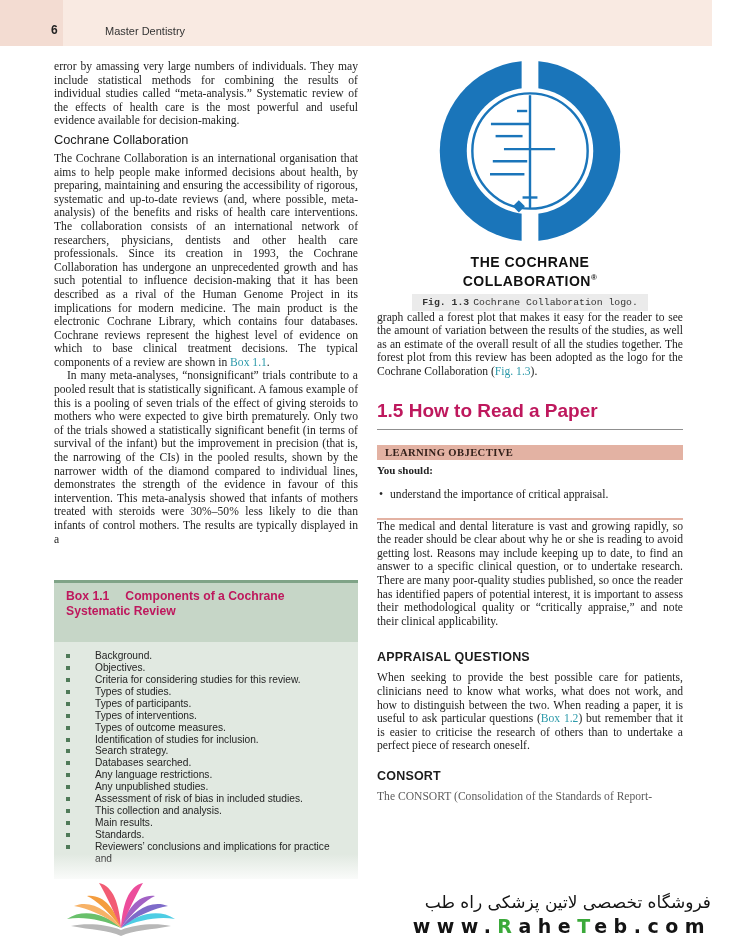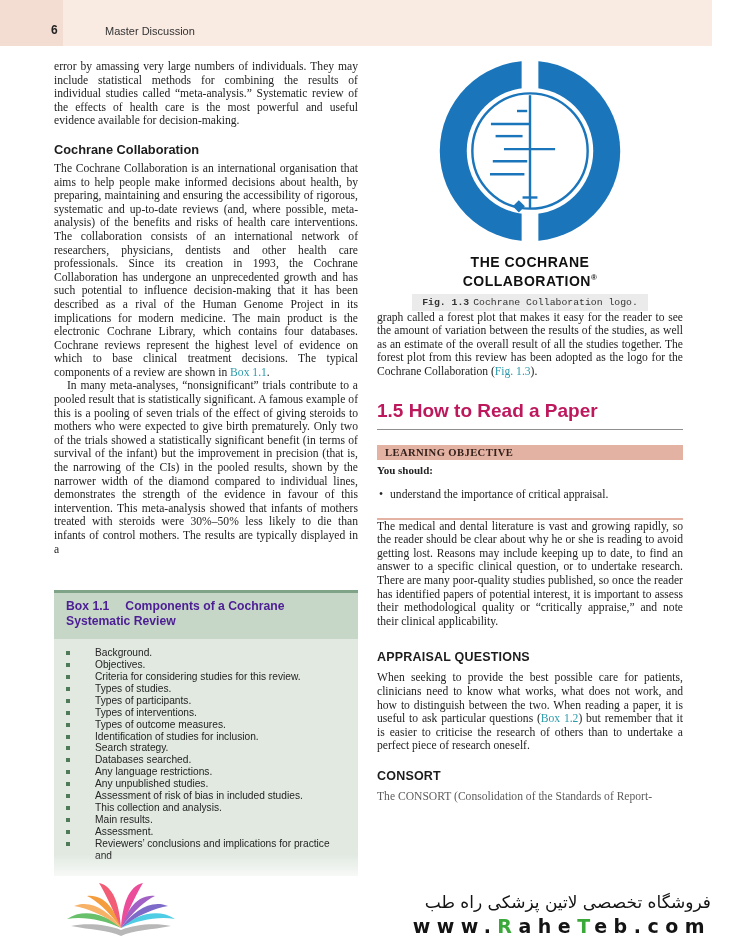--- a/index.html
+++ b/index.html
@@ -14,29 +14,29 @@
   .hdr-title{position:absolute;left:105px;bottom:9px;font-family:"Liberation Sans",sans-serif;
              font-size:11px;color:#333;}
 
   
   .col-left{position:absolute;left:54px;top:60px;width:304px;}
   .col-right{position:absolute;left:377px;top:58px;width:306px;}
   p.body{font-size:11.6px;line-height:13.6px;text-align:justify;margin:0;}
   p.body.indent{text-indent:13px;}
   .ref{color:#2d9aaa;cursor:pointer;}
 
-  h3.subhead{font-family:"Liberation Sans",sans-serif;font-size:12.8px;font-weight:bold;
-             color:#1c1c1c;margin:14px 0 5px 0;}
+  h3.subhead{font-family:"Liberation Sans",sans-serif;font-size:12.8px;font-weight:normal;
+             color:#1c1c1c;margin:4px 0 5px 0;}
   h4.smallcaps{font-family:"Liberation Sans",sans-serif;font-size:12.5px;font-weight:bold;
                letter-spacing:.2px;color:#1c1c1c;margin:22px 0 7px 0;}
 
   
   .gbox{margin-top:34px;border-top:3px solid #7fa387;background:#e1e9e1;}
-  .gbox-head{background:#c6d6c7;padding:6px 12px 10px 12px;font-family:"Liberation Sans",sans-serif;
-             font-size:12.2px;line-height:15px;color:#4c1d95;}
+  .gbox-head{background:#c6d6c7;padding:6px 12px 23px 12px;font-family:"Liberation Sans",sans-serif;
+             font-size:12.2px;line-height:15px;color:#be185d;}
   .gbox-label{font-weight:bold;margin-right:16px;}
   .gbox-title{font-weight:bold;}
   .gbox-body{padding:8px 10px 14px 8px;margin:0;list-style:none;}
   .gbox-body li{display:flex;font-family:"Liberation Sans",sans-serif;font-size:10.2px;
                 line-height:11.9px;color:#242424;gap:16px;}
   .sq{flex:none;width:4px;height:4px;background:#4f7a58;margin:4px 9px 0 4px;}
 
   
   .figure{text-align:center;}
   .brand{font-family:"Liberation Sans",sans-serif;font-weight:bold;font-size:14px;
@@ -77,21 +77,21 @@
   .site .grn{color:#3ba93a;}
 </style>
 </head>
 <body>
 
 <div class="page">
 
   <div class="hdr">
     <div class="hdr-numcell"></div>
     <span class="hdr-num">6</span>
-    <span class="hdr-title">Master Discussion</span>
+    <span class="hdr-title">Master Dentistry</span>
   </div>
 
   <div class="col-left">
     <p class="body">error by amassing very large numbers of individuals. They may include statistical methods for combining the results of individual studies called “meta-analysis.” Systematic review of the effects of health care is the most powerful and useful evidence available for decision-making.</p>
 
     <h3 class="subhead">Cochrane Collaboration</h3>
 
     <p class="body"><span>The Cochrane Collaboration is an international organisation that aims to help people make informed decisions about health, by preparing, maintaining and ensuring the accessibility of rigorous, systematic and up-to-date reviews (and, where possible, meta-analysis) of the benefits and risks of health care interventions. The collaboration consists of an international network of researchers, physicians, dentists and other health care professionals. Since its creation in 1993, the Cochrane Collaboration has undergone an unprecedented growth and has such potential to influence decision-making that it has been described as a rival of the Human Genome Project in its implications for modern medicine. The main product is the electronic Cochrane Library, which contains four databases. Cochrane reviews represent the highest level of evidence on which to base clinical treatment decisions. The typical components of a review are shown in </span><span class="ref">Box 1.1</span><span>.</span></p>
 
     <p class="body indent">In many meta-analyses, “nonsignificant” trials contribute to a pooled result that is statistically significant. A famous example of this is a pooling of seven trials of the effect of giving steroids to mothers who were expected to give birth prematurely. Only two of the trials showed a statistically significant benefit (in terms of survival of the infant) but the improvement in precision (that is, the narrowing of the CIs) in the pooled results, shown by the narrower width of the diamond compared to individual lines, demonstrates the strength of the evidence in favour of this intervention. This meta-analysis showed that infants of mothers treated with steroids were 30%–50% less likely to die than infants of control mothers. The results are typically displayed in a</p>
@@ -156,21 +156,21 @@
           <li>
             <span class="sq"></span>
             <span>This collection and analysis.</span>
           </li>
           <li>
             <span class="sq"></span>
             <span>Main results.</span>
           </li>
           <li>
             <span class="sq"></span>
-            <span>Assessment.</span>
+            <span>Standards.</span>
           </li>
           <li>
             <span class="sq"></span>
             <span>Reviewers’ conclusions and implications for practice and</span>
           </li>
         </ul>
     </div>
   </div>
 
   <div class="col-right">

